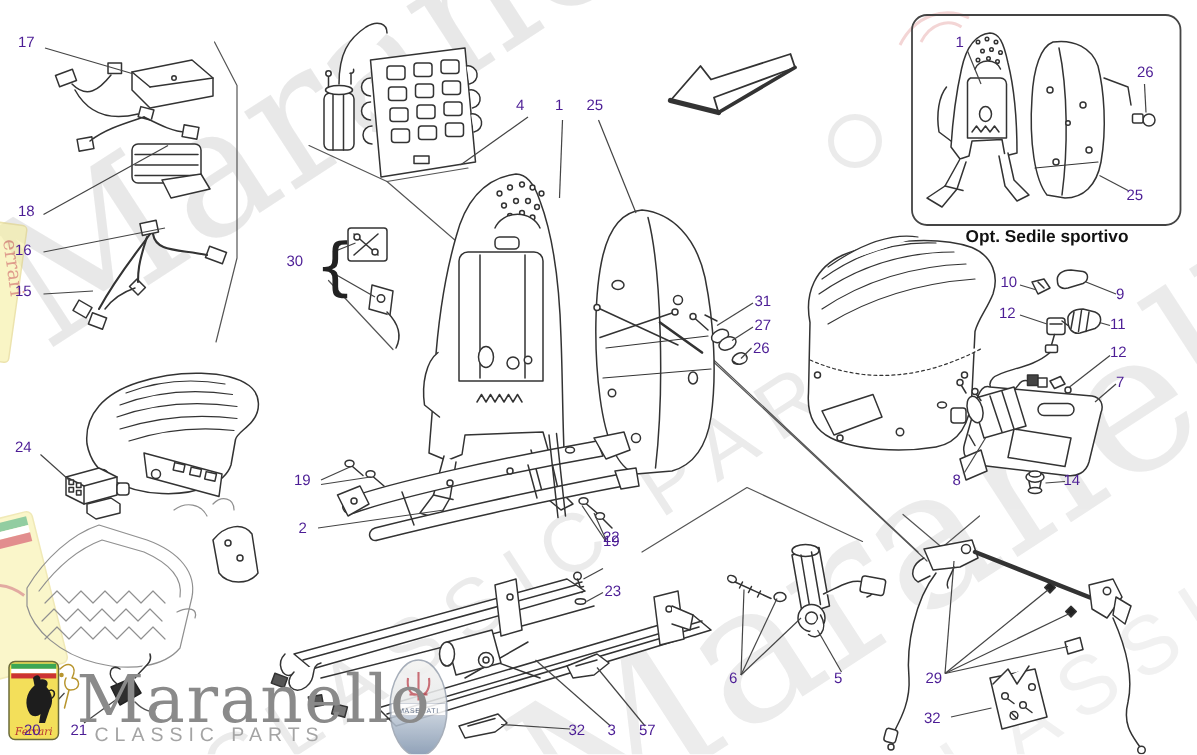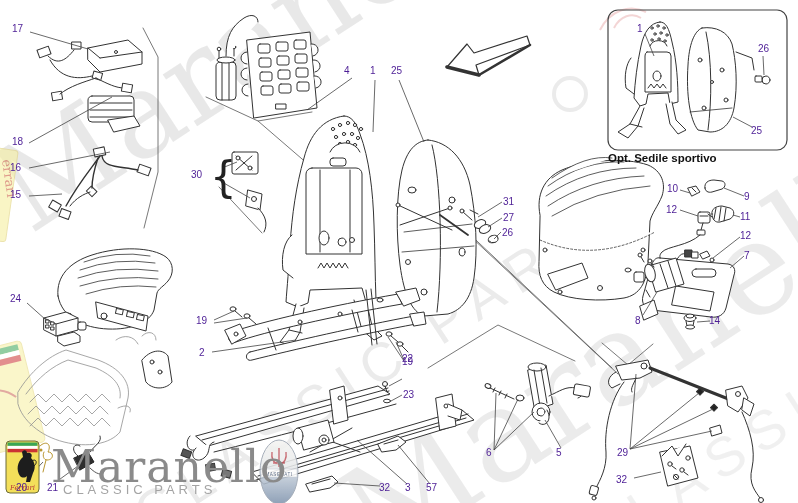--- a/index.html
+++ b/index.html
@@ -1,21 +1,21 @@
 <!DOCTYPE html>
 <html><head>
 <meta charset="utf-8">
 <style>
   html,body{margin:0;padding:0;background:#fff;}
   #stage{position:relative;width:798px;height:503px;background:#ffffff;overflow:hidden;
          font-family:"Liberation Sans",sans-serif;}
   #art{position:absolute;left:0;top:0;}
   .callout{position:absolute;font-size:10px;color:#4c1d95;line-height:13px;
            font-family:"Liberation Sans",sans-serif;}
-  .caption{position:absolute;left:608px;top:151px;width:180px;text-align:left;
+  .caption{position:absolute;left:608px;top:151px;width:180px;text-align:center;
            font-weight:bold;font-size:11.5px;color:#111;line-height:1.3;}
   .logo-text{position:absolute;left:51px;top:441px;font-family:"DejaVu Serif",serif;
              font-size:44px;color:#8a8a8a;letter-spacing:1px;}
   .logo-sub{position:absolute;left:63px;top:482px;font-size:13px;letter-spacing:4px;
             color:#a4a4a4;}
 </style>
 </head>
 <body>
 
 <div id="stage">

